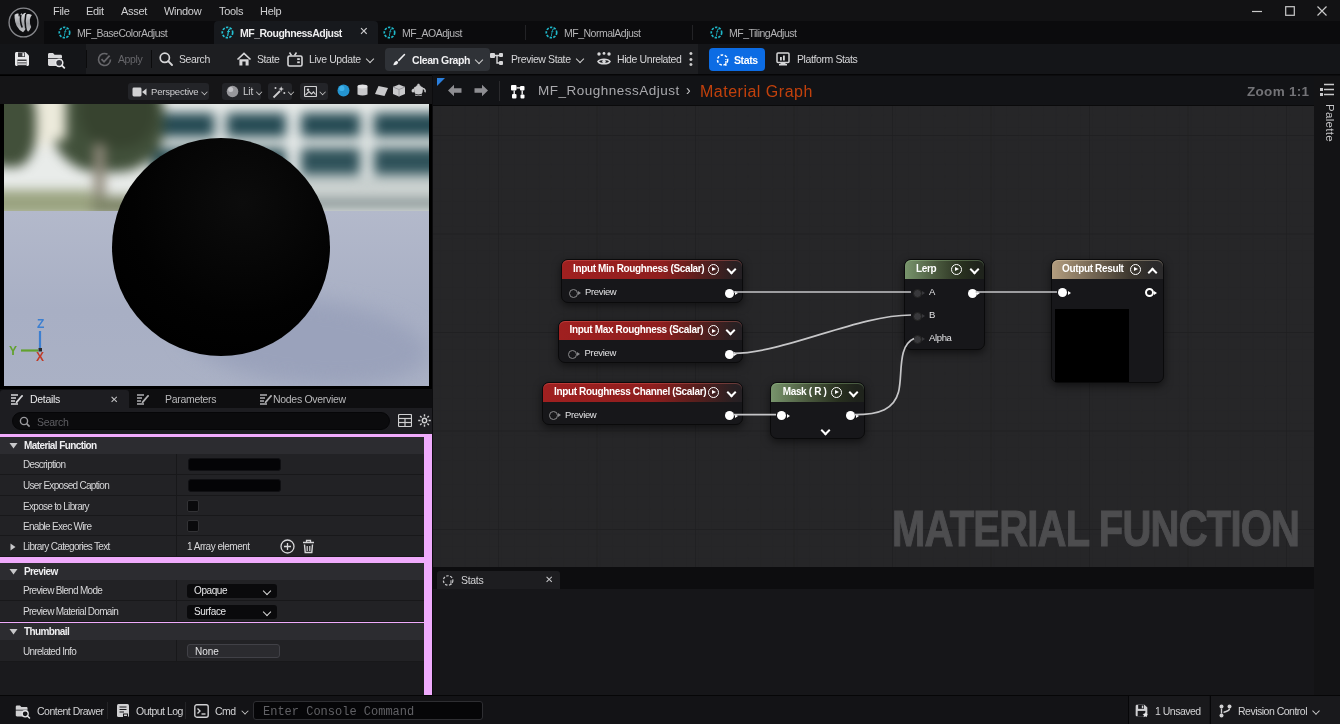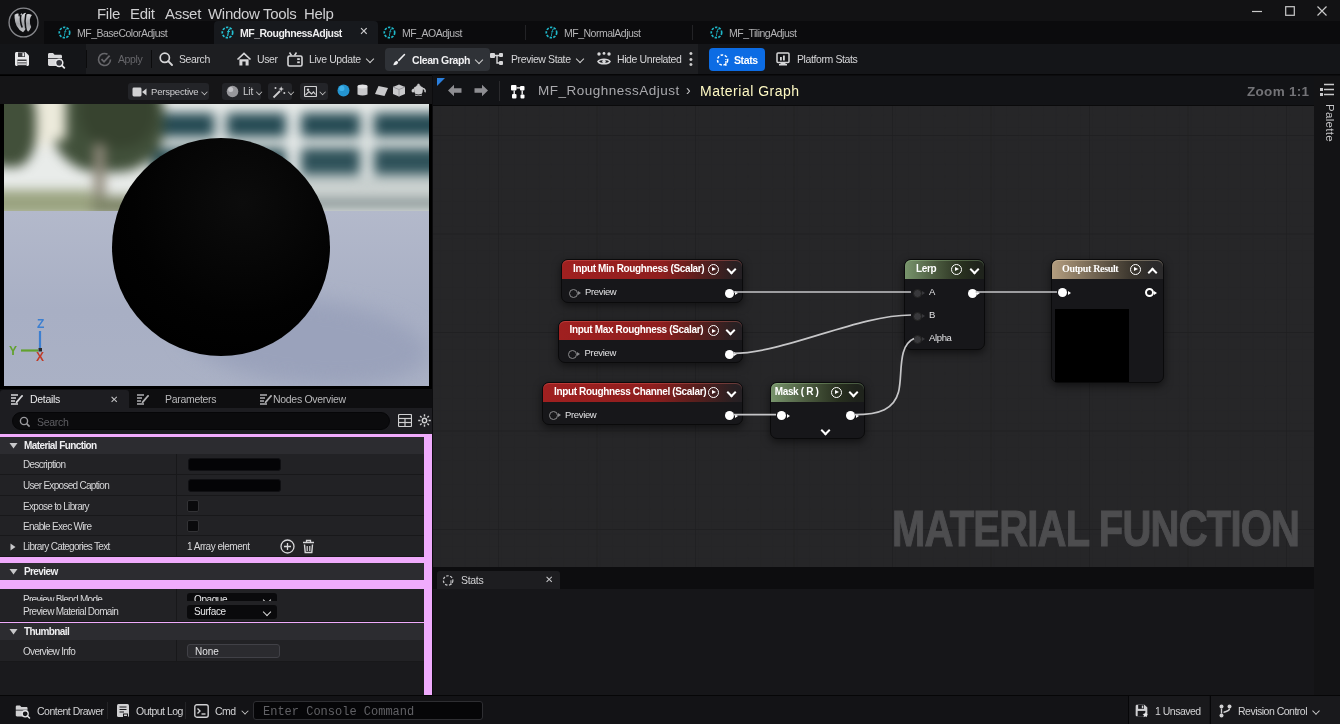--- a/index.html
+++ b/index.html
@@ -1,20 +1,20 @@
 <!DOCTYPE html>
 <html><head><meta charset="utf-8">
 <style>
   html,body{margin:0;padding:0;background:#0c0c0e;width:1340px;height:724px;overflow:hidden;}
   *{box-sizing:border-box;font-family:"Liberation Sans",sans-serif;}
   .abs{position:absolute;}
   #app{position:relative;width:1340px;height:724px;background:#0c0c0e;color:#cfcfcf;font-size:12px;}
   
   #titlebar{left:0;top:0;width:1340px;height:44px;background:#121214;}
-  .menu{position:absolute;top:5px;color:#cfcfd1;font-size:15px;letter-spacing:-0.3px;margin-left:44px;}
+  .menu{position:absolute;top:5px;color:#cfcfd1;font-size:11px;letter-spacing:-0.3px;}
   #tabstrip{left:44px;top:21px;width:1296px;height:23px;background:#0b0b0d;}
   .dtab{position:absolute;top:0;height:23px;display:flex;align-items:center;color:#b3b3b5;font-size:10.5px;letter-spacing:-0.5px;white-space:nowrap;}
   .dtab .lbl{margin-left:6px;}
   .dtab.active{background:#17191d;border-radius:4px 4px 0 0;color:#ededee;font-weight:bold;}
   .tabsep{position:absolute;top:4px;height:15px;width:1px;background:#232326;}
   .winbtn{position:absolute;top:3px;width:30px;height:18px;color:#c9c9c9;text-align:center;font-size:13px;line-height:18px;}
   
   #toolbar{left:0;top:44px;width:1340px;height:31px;background:#1d1e21;border-bottom:1px solid #060607;}
   #toolbar .seg-dark{position:absolute;top:0;height:30px;background:#141518;}
   .tbtn{position:absolute;top:0;height:30px;display:flex;align-items:center;color:#d6d6d8;font-size:10.5px;letter-spacing:-0.4px;white-space:nowrap;}
@@ -40,21 +40,21 @@
   .ddown{position:absolute;left:187px;width:90px;height:14px;background:#0a0a0c;border-radius:3px;color:#e6e6e8;font-size:10px;letter-spacing:-0.4px;line-height:14px;padding-left:7px;}
   .ddown .dchev{position:absolute;right:7px;top:4px;width:6px;height:6px;border-right:1.6px solid #d8d8d8;border-bottom:1.6px solid #d8d8d8;transform:rotate(45deg);}
   .checkbox{position:absolute;left:187px;width:12px;height:12px;background:#0a0a0c;border:1px solid #323235;border-radius:2px;}
   
   #graph{left:433px;top:76px;width:881px;height:491px;background:#262628;overflow:hidden;}
   #crumb{position:absolute;left:0;top:0;width:881px;height:30px;background:#121316;border-bottom:1px solid #0a0a0b;}
   .node{position:absolute;z-index:2;border-radius:7px;background:#17171a;box-shadow:0 3px 8px rgba(0,0,0,0.55);border:1px solid #0a0a0b;}
   .nhead{position:absolute;left:0;top:0;right:0;height:19px;border-radius:6px 6px 0 0;color:#fff;font-weight:bold;font-size:10px;letter-spacing:-0.35px;line-height:18px;padding-left:11px;white-space:nowrap;}
   .nhead.red{background:linear-gradient(to right,#a02020,#8e1e1e 55%,#5a1f1d 76%,#2b2022 95%,#242024);box-shadow:inset 0 1px 0 rgba(255,120,110,0.3);}
   .nhead.green{background:linear-gradient(to right,#78946c,#4a593e 40%,#28301f 72%,#1f231c 92%);box-shadow:inset 0 1px 0 rgba(200,255,180,0.25);}
-  .nhead.tan{background:linear-gradient(to right,#b39d7f,#6f6250 40%,#3a352d 72%,#2b2a2b 92%);box-shadow:inset 0 1px 0 rgba(255,235,200,0.3);font-family:Liberation Serif, serif;}
+  .nhead.tan{background:linear-gradient(to right,#b39d7f,#6f6250 40%,#3a352d 72%,#2b2a2b 92%);box-shadow:inset 0 1px 0 rgba(255,235,200,0.3);}
   .hicons{position:absolute;top:4px;height:11px;display:flex;align-items:center;}
   .playc{width:11px;height:11px;border:1.4px solid #fff;border-radius:50%;position:relative;}
   .playc:before{content:"";position:absolute;left:3.2px;top:2.2px;border-left:4px solid #fff;border-top:2.6px solid transparent;border-bottom:2.6px solid transparent;}
   .nchev{margin-left:8px;width:8px;height:8px;position:relative;}
   .nchev:before{content:"";position:absolute;left:0.5px;top:0px;width:5px;height:5px;border-right:2px solid #fff;border-bottom:2px solid #fff;transform:rotate(45deg);}
   .nchev.up:before{transform:rotate(-135deg);top:3px;}
   .pin{position:absolute;width:9px;height:9px;border-radius:50%;}
   .pin.out{background:#fff;}
   .pin.hollow{border:1.6px solid #8a8a8c;background:transparent;}
   .pin.hollow-w{border:2.2px solid #fff;background:transparent;}
@@ -190,21 +190,21 @@
           <line x1="10.2" y1="10.2" x2="14" y2="14" stroke="#d6d6d8" stroke-width="1.9" stroke-linecap="round"></line>
         </svg>
     <span style="margin-left:5px">Search</span>
   </div>
 
   <div class="tbtn" style="left:236px">
     <svg width="16" height="15" viewBox="0 0 16 15">
           <path d="M1.5 7.5 L8 1.5 L14.5 7.5" fill="none" stroke="#d6d6d8" stroke-width="1.7"></path>
           <path d="M3.4 7.2 V13.6 H6.4 V9.6 H9.6 V13.6 H12.6 V7.2" fill="#d6d6d8"></path>
         </svg>
-    <span style="margin-left:5px">User</span>
+    <span style="margin-left:5px">State</span>
   </div>
 
   <div class="tbtn" style="left:286px">
     <svg width="18" height="17" viewBox="0 0 18 17">
           <rect x="2" y="5" width="14" height="10" rx="1.5" fill="none" stroke="#d6d6d8" stroke-width="1.6"></rect>
           <rect x="11.2" y="7.2" width="2.6" height="1.8" fill="#d6d6d8"></rect>
           <rect x="11.2" y="10.4" width="2.6" height="1.8" fill="#d6d6d8"></rect>
           <path d="M5.5 4.5 L3.5 1.5 M8.5 4.5 L10.5 1.5" stroke="#d6d6d8" stroke-width="1.5"></path>
         </svg>
     <span style="margin-left:5px">Live Update</span>
@@ -447,36 +447,36 @@
           <path d="M1 3.5 H12" stroke="#d6d6d8" stroke-width="1.5"></path>
           <path d="M4.5 3 V1.5 H8.5 V3" fill="none" stroke="#d6d6d8" stroke-width="1.3"></path>
           <path d="M2.5 5.5 L3.2 13.5 H9.8 L10.5 5.5" fill="none" stroke="#d6d6d8" stroke-width="1.4"></path>
           <path d="M5.2 7 V12 M7.8 7 V12" stroke="#d6d6d8" stroke-width="1.2"></path>
         </svg>
   </div>
 
   <div class="cat" style="top:174px"><svg style="margin:0 6px 0 9px" width="9" height="7" viewBox="0 0 9 7">
           <path d="M0.5 1 L8.5 1 L4.5 6.5 Z" fill="#c8c8ca"></path>
         </svg>Preview</div>
-  <div class="drow" style="top:200px;height:21px">
+  <div class="drow" style="top:191px;height:21px">
         <span class="dlabel">Preview Blend Mode</span>
         <div class="colsep"></div>
         <div class="ddown" style="top:4px">Opaque<span class="dchev"></span></div>
       </div>
   <div class="drow" style="top:212px;height:21px">
         <span class="dlabel">Preview Material Domain</span>
         <div class="colsep"></div>
         <div class="ddown" style="top:4px">Surface<span class="dchev"></span></div>
       </div>
 
   <div class="cat" style="top:234px"><svg style="margin:0 6px 0 9px" width="9" height="7" viewBox="0 0 9 7">
           <path d="M0.5 1 L8.5 1 L4.5 6.5 Z" fill="#c8c8ca"></path>
         </svg>Thumbnail</div>
   <div class="drow" style="top:251px;height:22px">
-        <span class="dlabel">Overview Info</span>
+        <span class="dlabel">Unrelated Info</span>
         <div class="colsep"></div>
     <div style="position:absolute;left:187px;top:4px;width:93px;height:14px;background:#2b2b2f;border:1px solid #414147;border-radius:3px;color:#e2e2e4;font-size:10px;line-height:13px;padding-left:7px">None</div>
   </div>
   <div class="abs" style="left:0;top:273px;width:424px;height:33px;background:#1a1a1d"></div>
 </div>
 
 <div class="abs" id="graph">
   <svg class="abs" style="left:0;top:30px" width="881" height="461">
     <defs>
       <pattern id="gsm" width="12.3125" height="12.3125" patternUnits="userSpaceOnUse" x="65" y="29">
@@ -503,21 +503,21 @@
     <div class="abs" style="left:66px;top:5px;width:1px;height:20px;background:#2a2a2d"></div>
     <svg class="abs" style="left:77px;top:8px" width="16" height="15" viewBox="0 0 16 15">
           <rect x="1" y="1" width="5.5" height="5.5" rx="1" fill="#fff"></rect>
           <rect x="10" y="2" width="4.5" height="4.5" rx="1" fill="#fff"></rect>
           <rect x="2" y="10" width="4.5" height="4.5" rx="1" fill="#fff"></rect>
           <rect x="10.5" y="10.5" width="4" height="4" rx="1" fill="#fff"></rect>
           <path d="M6.5 3.8 H10 M4.2 6.5 V10 M12.2 6.5 V10.5" stroke="#fff" stroke-width="1.3"></path>
         </svg>
     <span class="abs" style="left:105px;top:7px;color:#a9a9ad;font-size:13.5px;letter-spacing:0.5px">MF_RoughnessAdjust</span>
     <span class="abs" style="left:253px;top:6px;color:#c6c6c8;font-size:14px">›</span>
-    <span class="abs" style="left:267px;top:7px;color:#fef9c3;font-size:14px;letter-spacing:0.5px">Material Graph</span>
+    <span class="abs" style="left:267px;top:7px;color:#c2410c;font-size:16px;letter-spacing:0.5px">Material Graph</span>
     <span class="abs" style="left:814px;top:8px;color:#737377;font-size:13.5px;letter-spacing:0.3px;font-weight:bold">Zoom 1:1</span>
   </div>
 
   <svg class="abs" style="left:0;top:0;z-index:6" width="881" height="491">
     <g fill="none" stroke="#c6c6c8" stroke-width="1.7">
       <path d="M300 216 H478"></path>
       <path d="M542.5 216 H624"></path>
       <path d="M300 277.3 C352 277.3 424 239 478 239"></path>
       <path d="M300 338.6 H343"></path>
       <path d="M421.5 338.6 C447 338.6 461 333 465.5 316 C470 299 464 270 481 262.5"></path>
@@ -548,21 +548,21 @@
     <div class="nhead red">Input Roughness Channel (Scalar)<span class="hicons" style="right:7px">
             <span class="playc"></span>
             <span class="nchev"></span>
           </span></div>
     <span class="pin hollow" style="left:5.7px;top:27.8px"></span>
     <span class="plabel" style="left:22px;top:25.5px">Preview</span>
     <span class="pin out" style="left:182px;top:27.8px"></span>
   </div>
 
   <div class="node" style="left:336.7px;top:306.3px;width:95px;height:57.1px">
-    <div class="nhead green" style="padding-left:4px">Mask ( R )<span class="hicons" style="right:6px">
+    <div class="nhead green" style="padding-left:12px">Mask ( R )<span class="hicons" style="right:6px">
             <span class="playc"></span>
             <span class="nchev"></span>
           </span></div>
     <span class="pin out" style="left:6.8px;top:27.8px"></span>
     <span class="pin out" style="left:75.8px;top:27.8px"></span>
     <span class="nchev" style="position:absolute;left:43px;top:44px"></span>
   </div>
 
   <div class="node" style="left:471px;top:183px;width:81px;height:90.5px">
     <div class="nhead green">Lerp<span class="hicons" style="right:6px">

